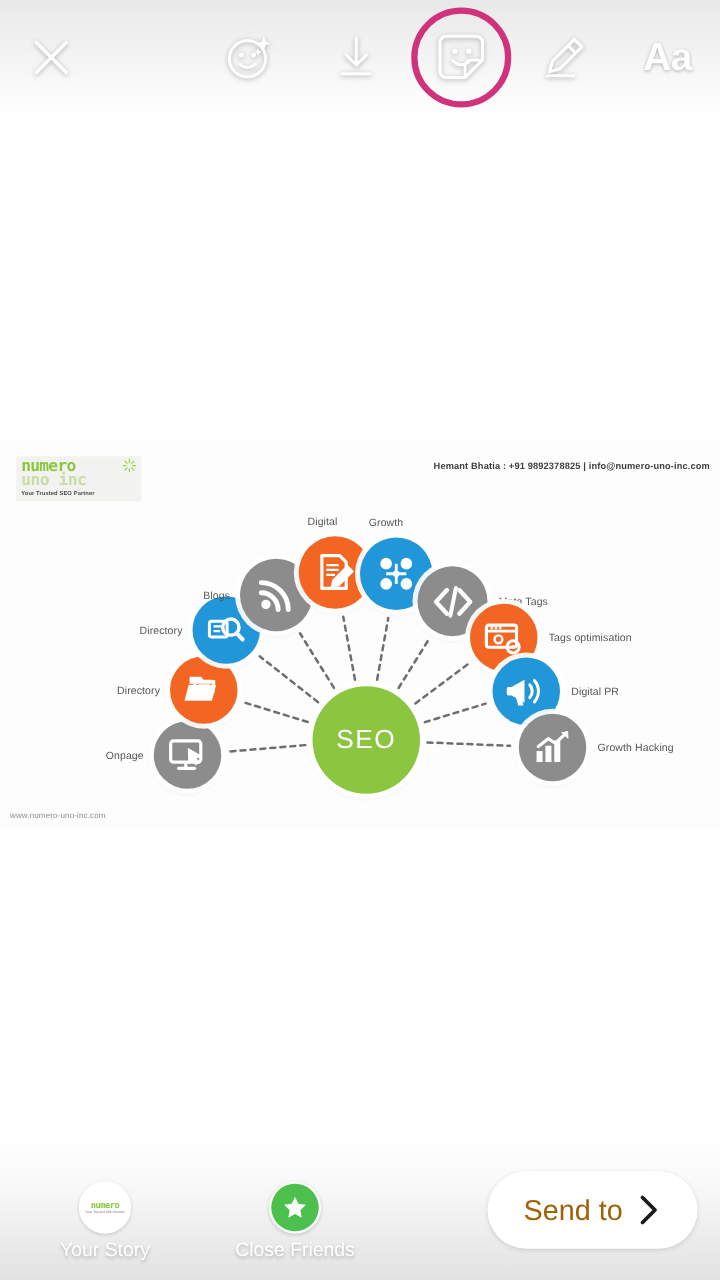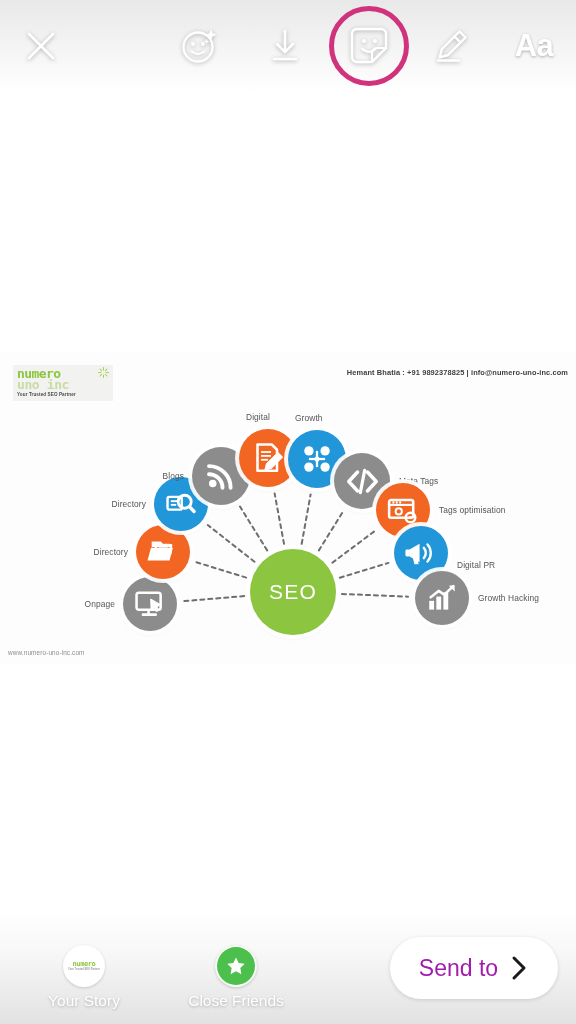--- a/index.html
+++ b/index.html
@@ -161,21 +161,21 @@
   }
   #send-to-button{
     position:absolute; right:18px; bottom:25px;
     height:62px; min-width:168px;
     background:#fff; border-radius:32px;
     display:flex; align-items:center; justify-content:center; gap:12px;
     padding:0 26px;
     box-shadow:0 1px 4px rgba(0,0,0,.13);
   }
   #send-to-label{
-    font-size:23px; color:#a21caf; font-weight:400;
+    font-size:23px; color:#a16207; font-weight:400;
   }
 </style>
 </head>
 <body>
 
 <div id="story-canvas">
 
   <div id="infographic">
 
     <div id="brand-logo">
@@ -294,21 +294,21 @@
         <div class="node-label lbl-right" style="left: 439px; top: 153px;">Tags optimisation</div>
         <div class="node" style="left: 394px; top: 174px; width: 54px; height: 54px; background: rgb(33, 150, 217);">
           <svg width="34" height="34" viewBox="0 0 24 24">
             <path d="M3 10 l8 -4.5 v13 l-8 -4.5 Z" fill="#fff"></path>
         <rect x="1" y="9.6" width="3" height="4.8" rx="1" fill="#fff"></rect>
         <path d="M6 14.4 l1.4 5.6 h3 l-1.3 -5.2 Z" fill="#fff"></path>
         <path d="M14 8.4 a5.4 5.4 0 0 1 0 7.2" fill="none" stroke="#fff" stroke-width="1.7" stroke-linecap="round"></path>
         <path d="M16.6 6 a9 9 0 0 1 0 12" fill="none" stroke="#fff" stroke-width="1.7" stroke-linecap="round"></path>
           </svg>
         </div>
-        <div class="node-label lbl-right" style="left: 457px; top: 196px; margin-top: 12px;">Digital PR</div>
+        <div class="node-label lbl-right" style="left: 457px; top: 196px;">Digital PR</div>
         <div class="node" style="left: 415px; top: 219px; width: 54px; height: 54px; background: rgb(140, 140, 140);">
           <svg width="34" height="34" viewBox="0 0 24 24">
             <rect x="3" y="14" width="3.4" height="6.2" fill="#fff"></rect>
         <rect x="8" y="11" width="3.4" height="9.2" fill="#fff"></rect>
         <rect x="13" y="8" width="3.4" height="12.2" fill="#fff"></rect>
         <polyline points="4,11.5 9.6,7 13.6,9.6 20,3.6" fill="none" stroke="#fff" stroke-width="1.8" stroke-linecap="round" stroke-linejoin="round"></polyline>
         <polygon points="20.8,3 21,7.4 16.8,3.4" fill="#fff"></polygon>
           </svg>
         </div>
         <div class="node-label lbl-right" style="left: 478px; top: 241px;">Growth Hacking</div>

